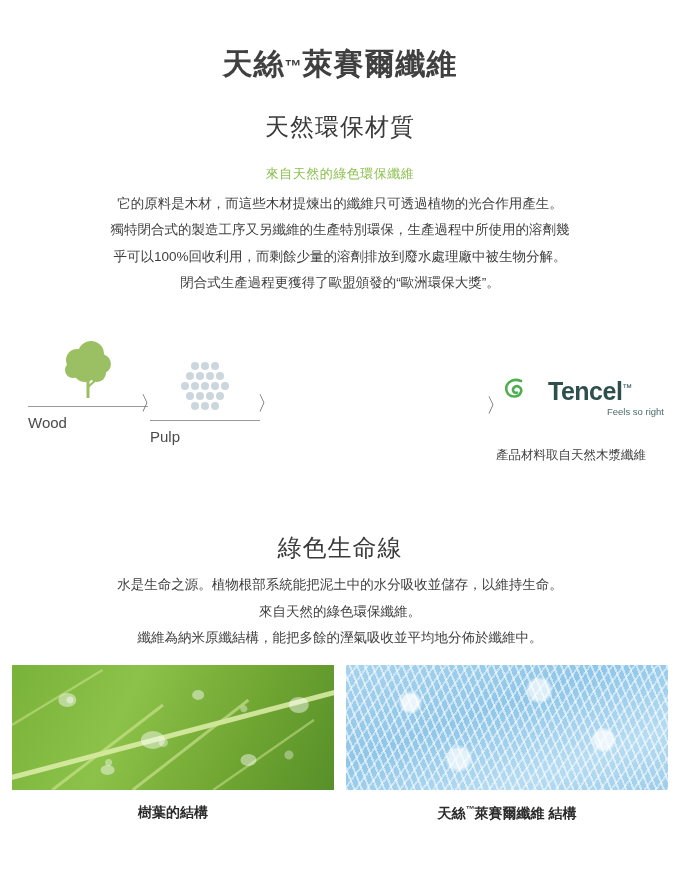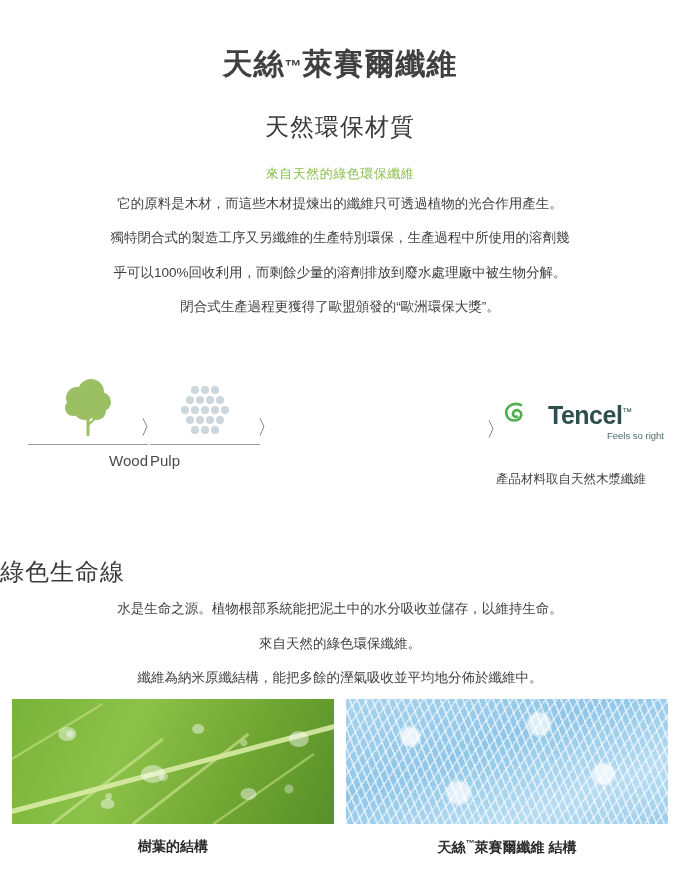--- a/index.html
+++ b/index.html
@@ -48,35 +48,35 @@
   }
 
   .body-copy {
     text-align: center;
     font-size: 13.5px;
     line-height: 1.95;
     color: #3f3f3f;
     margin-top: 8px;
     padding: 0 40px;
   }
-  .body-copy p { margin: 8px; }
+  .body-copy p { margin: 0; }
 
   
   .diagram {
     position: relative;
     height: 200px;
     margin-top: 26px;
   }
 
   .wood-group {
     position: absolute;
     left: 28px;
-    top: 20px;
+    top: 6px;
     width: 120px;
-    text-align: right;
+    text-align: left;
   }
   .pulp-group {
     position: absolute;
     left: 150px;
     top: 20px;
     width: 110px;
     text-align: left;
   }
   .stage-art {
     height: 72px;
@@ -191,33 +191,33 @@
   .tencel-caption {
     font-size: 12.5px;
     color: #3f3f3f;
     margin-top: 30px;
     white-space: nowrap;
     margin-left: -28px;
   }
 
   
   .section-heading-2 {
-    text-align: left;
+    text-align: center;
     font-size: 24px;
     color: #3a3a3a;
     margin-top: 10px;
     letter-spacing: 1px;
   }
 
   
   .photo-row {
     display: flex;
     gap: 12px;
     padding: 0 12px;
-    margin-top: 4px;
+    margin-top: 14px;
   }
   .photo-cell { width: 50%; }
   .photo {
     height: 125px;
     width: 100%;
     position: relative;
     overflow: hidden;
   }
   .photo-leaf {
     background:

